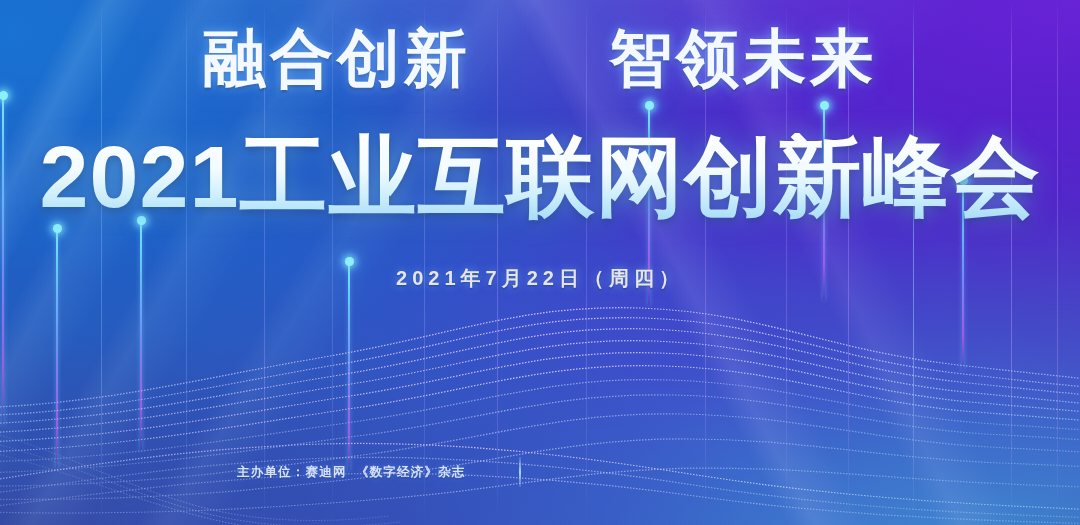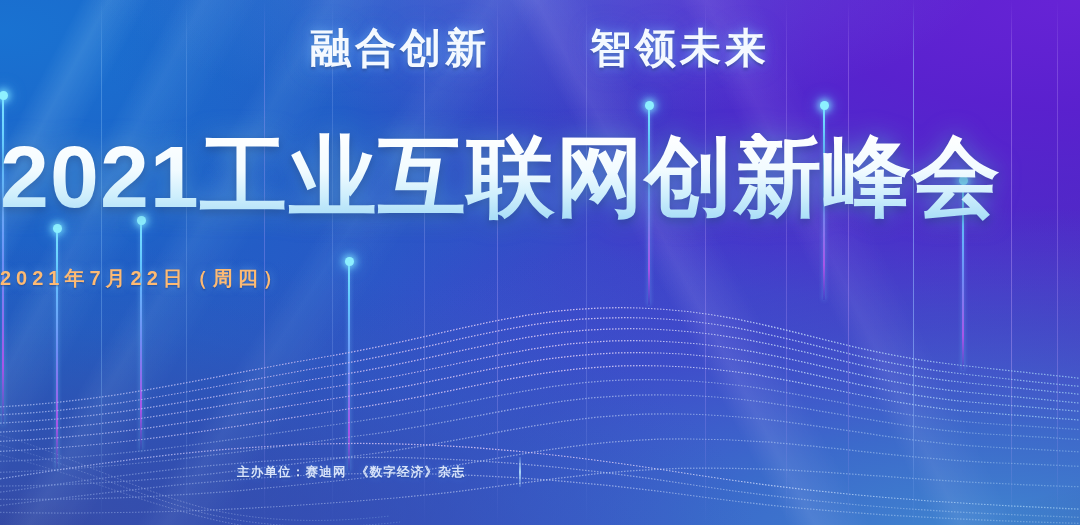--- a/index.html
+++ b/index.html
@@ -76,38 +76,38 @@
     box-shadow:0 0 7px 2px rgba(125,230,255,.85),0 0 14px 5px rgba(90,190,255,.35);}
 
   
   .wave-wrap{position:absolute;left:0;right:0;bottom:0;height:235px;overflow:hidden;}
   .wave-wrap svg{position:absolute;left:0;top:0;}
 
   
   .tagline{
     position:absolute;left:0;right:0;top:28px;text-align:center;
     font-family:"Liberation Serif","DejaVu Serif",serif;
-    font-size:41px;line-height:1;font-weight:700;letter-spacing:4px;
+    font-size:63px;line-height:1;font-weight:700;letter-spacing:4px;
     color:#f4f9ff;
     text-shadow:0 0 10px rgba(130,200,255,.55),0 0 26px rgba(90,160,255,.40),0 2px 3px rgba(10,20,70,.45);
     white-space:pre;
   }
   .maintitle{
-    position:absolute;left:0;right:0;top:133px;
+    position:absolute;left:0;right:0;top:133px;text-align:center;
     font-family:"Liberation Sans","DejaVu Sans",sans-serif;
     font-size:88px;line-height:1;font-weight:700;letter-spacing:1px;
     background:linear-gradient(180deg,#ffffff 0%,#f2fbff 42%,#cdeefc 72%,#a6dcf7 100%);
     -webkit-background-clip:text;background-clip:text;color:transparent;
     filter:drop-shadow(0 0 12px rgba(120,205,255,.55)) drop-shadow(0 3px 4px rgba(10,25,80,.45));
     white-space:pre;
   }
   .infoline{
-    position:absolute;left:0;right:0;text-align:left;
+    position:absolute;left:0;right:0;text-align:center;
     font-family:"Liberation Sans","DejaVu Sans",sans-serif;
-    font-size:20px;font-weight:600;letter-spacing:5px;color:#fdba74;
+    font-size:20px;font-weight:600;letter-spacing:5px;color:#e5e5e5;
     text-shadow:0 0 8px rgba(120,195,255,.6),0 1px 2px rgba(10,25,80,.5);
     white-space:pre;
   }
   .info-date{top:265px;}
   .info-venue{top:300px;}
 
   .footnote{
     position:absolute;bottom:44px;
     font-size:12.5px;font-weight:700;letter-spacing:1.2px;color:#e4eeff;
     text-shadow:0 0 6px rgba(90,160,255,.55),0 1px 2px rgba(10,25,80,.45);

